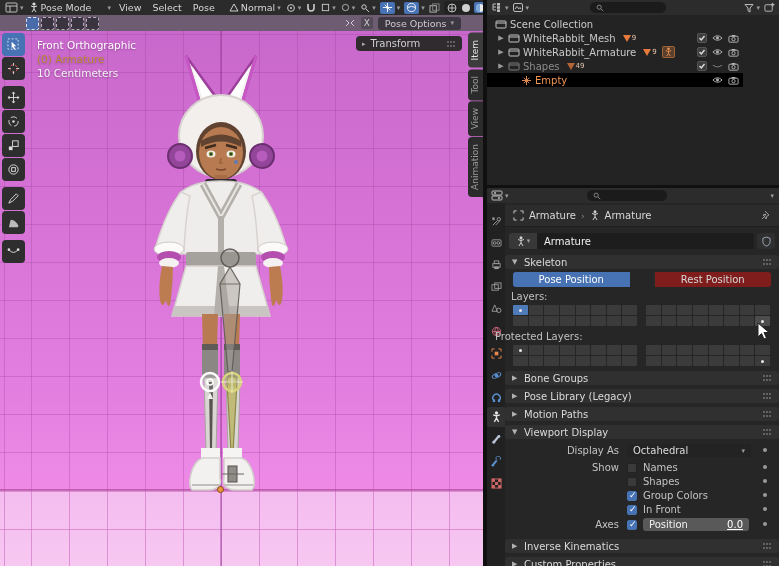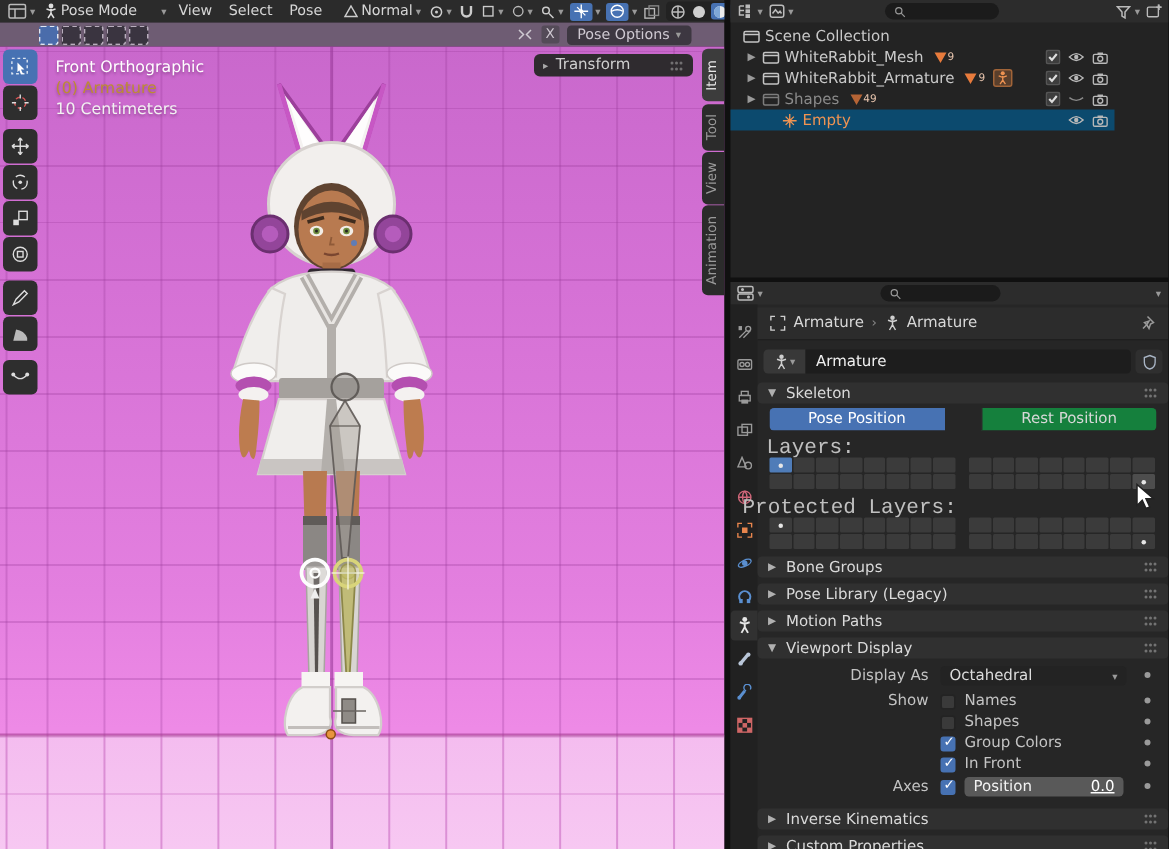--- a/index.html
+++ b/index.html
@@ -73,21 +73,21 @@
   .hdivider { position:absolute; left:487px; top:185px; width:292px; height:3px; background:#101010; }
 
   
   .outliner { position:absolute; left:487px; top:0; width:292px; height:185px; background:#232323; }
   .ol-header { position:absolute; left:0; top:0; width:292px; height:15px; background:#2c2c2c; display:flex; align-items:center; padding:0 4px; gap:3px; }
   .searchbox { background:#1b1b1b; border-radius:8px; height:11px; display:flex; align-items:center; gap:3px; padding:0 6px; }
   .ol-search { position:absolute; left:103px; width:76px; }
   .ol-right { margin-left:auto; display:flex; align-items:center; gap:4px; }
   .ol-rows { position:absolute; left:0; top:17px; width:256px; }
   .ol-row { position:relative; height:14px; display:flex; align-items:center; font-size:10px; color:#c9c9c9; padding-left:6px; gap:3px; }
-  .ol-row.selected { background:#0c4a6e; }
+  .ol-row.selected { background:#000000; }
   .ol-row.selected .lbl { color:#ef9352; }
   .ol-row .muted { color:#8a8a8a; }
   .ol-arrow { color:#9a9a9a; font-size:7px; width:8px; text-align:center; }
   .ol-toggles { position:absolute; right:4px; top:0; height:14px; display:flex; align-items:center; gap:5px; }
   .badge { display:flex; align-items:flex-end; gap:0px; margin-left:4px; }
   .tri { width:0; height:0; border-left:4px solid transparent; border-right:4px solid transparent; border-top:7px solid #e87b3c; }
   .badge .num { font-size:7px; color:#e8c5ae; margin-left:1px; }
   .arm-chip { background:rgba(233,138,69,.28); border:1px solid rgba(233,138,69,.5); border-radius:2px; width:13px; height:12px;
               display:flex; align-items:center; justify-content:center; margin-left:2px; }
 
@@ -115,23 +115,23 @@
              gap:5px; padding:0 7px; font-size:10px; color:#dadada; }
   .panel-h .arrow { font-size:7px; color:#b0b0b0; width:7px; }
   .panel-h .grip { margin-left:auto; }
   .gripdots { width:9px; height:6px; position:relative; opacity:.55; }
   .gripdots::before { content:""; position:absolute; left:0; top:0; width:2px; height:2px; border-radius:50%; background:#aaa;
         box-shadow:3px 0 #aaa, 6px 0 #aaa, 0 4px #aaa, 3px 4px #aaa, 6px 4px #aaa; }
 
   .segbtns { position:absolute; left:26px; top:84px; width:258px; height:15px; display:flex; border-radius:3px; overflow:hidden;gap:24px; }
   .segbtns .seg { flex:1; display:flex; align-items:center; justify-content:center; font-size:10px; }
   .seg.blue { background:#4772b3; color:#fff; }
-  .seg.gray { background:#15803d; color:#d8d8d8; border-left:1px solid #2a2a2a; }
-
-  .flabel { position:absolute; font-size:14px; color:#c0c0c0;font-family:Liberation Mono, monospace; }
+  .seg.gray { background:#7f1d1d; color:#d8d8d8; border-left:1px solid #2a2a2a; }
+
+  .flabel { position:absolute; font-size:10px; color:#c0c0c0; }
 
   .layer-grid { position:absolute; width:124px; height:21px; display:grid; grid-template-columns:repeat(8,1fr); grid-template-rows:10px 10px; gap:1px; }
   .lcell { background:#3b3b3b; border-radius:1px; position:relative; }
   .lcell.on { background:#4f7cb8; }
   .lcell.hov { background:#4d4d4d; }
   .lcell.dot::after { content:""; position:absolute; left:50%; top:50%; width:3px; height:3px; margin:-1.5px 0 0 -1.5px; border-radius:50%; background:#e6e6e6; }
 
   .vd-row { position:absolute; left:22px; width:262px; height:13px; display:flex; align-items:center; }
   .vd-label { width:118px; text-align:right; padding-right:8px; font-size:10px; color:#c3c3c3; }
   .dropdown { width:124px; height:13px; background:#232323; border-radius:3px; display:flex; align-items:center; padding:0 6px; color:#dcdcdc; font-size:10px; }

